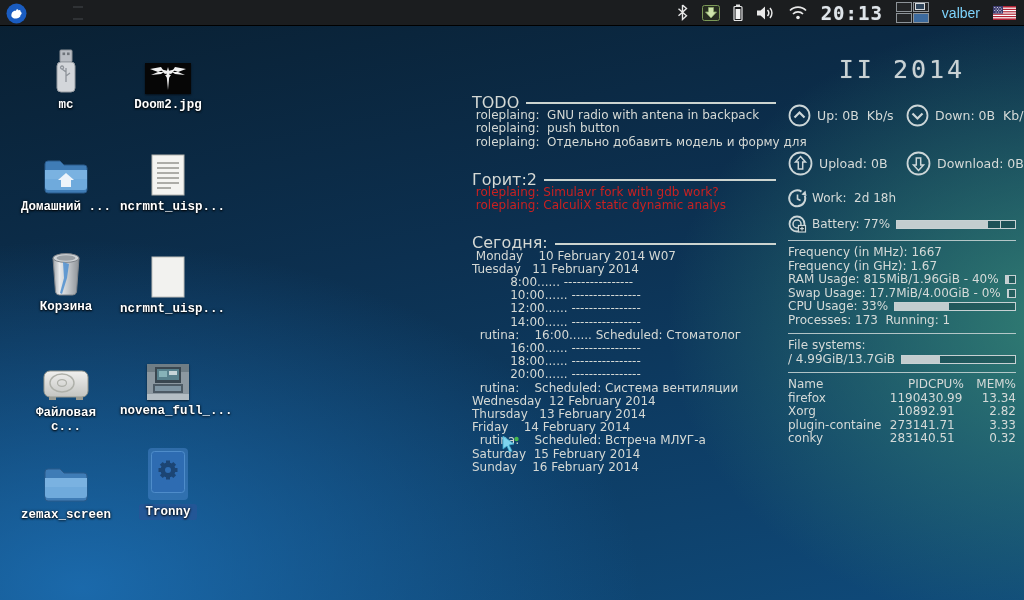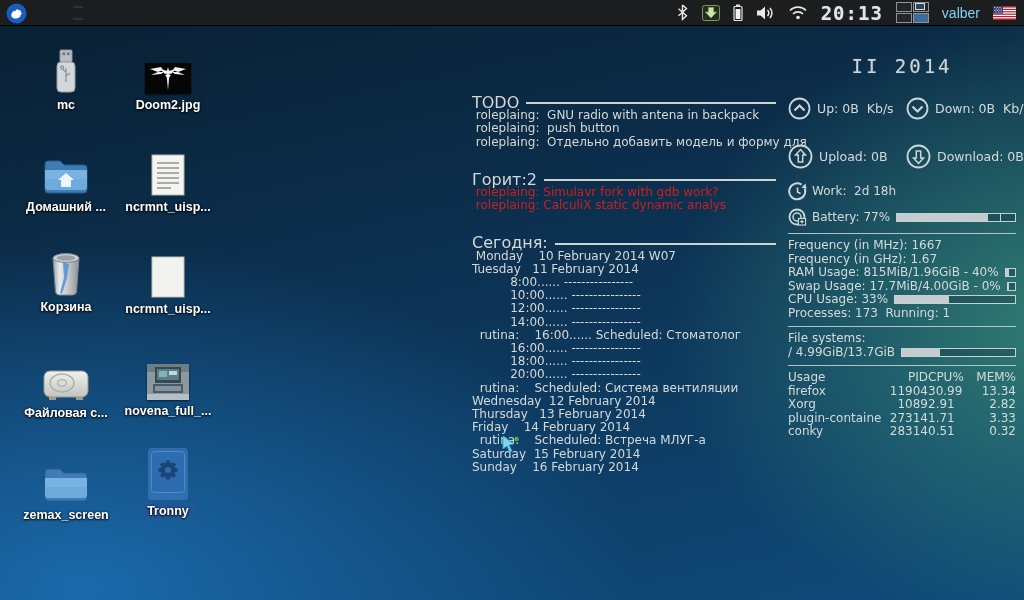--- a/index.html
+++ b/index.html
@@ -25,37 +25,37 @@
   .pager{display:grid;grid-template-columns:16px 16px;grid-template-rows:10px 10px;gap:1px;}
   .pager .cell{background:#232527;border:1px solid #8d9398;box-sizing:border-box;position:relative;}
   .pager .cell.active{background:#3c6a9d;}
   .pager .miniwin{position:absolute;left:1px;top:0px;width:10px;height:7px;
     background:#31465c;border:1px solid #d7dbde;box-sizing:border-box;}
   .user{color:#7dd3fc;font-size:14px;font-family:"Liberation Sans", sans-serif;}
   
   .dicon{position:absolute;width:96px;text-align:center;cursor:default;}
   .dicon .ic{height:46px;display:flex;align-items:flex-end;justify-content:center;}
   .dicon .lbl{margin-top:4px;font-size:12.5px;font-weight:bold;color:#ffffff;
-    font-family:Liberation Sans, sans-serif;line-height:14px;
+    font-family:Liberation Mono, monospace;line-height:14px;
     text-shadow:0 1px 2px rgba(0,0,0,.95),0 0 3px rgba(0,0,0,.7);}
   .dicon.selected .ic .tile-wrap{background:rgba(80,140,210,.45);border-radius:4px;padding:3px;}
   .dicon.selected .lbl{display:inline-block;background:rgba(38,86,150,.85);
     border-radius:3px;padding:1px 6px;margin-top:2px;}
   .thumb{box-shadow:0 1px 2px rgba(0,0,0,.6);}
   
   .todo{position:absolute;left:472px;top:96px;width:304px;color:#d5d9d5;
     font-size:12px;line-height:13.2px;white-space:pre;}
   .t-head{display:flex;align-items:center;font-size:16px;}
   .t-head .rule{flex:1;border-top:2px solid #ccd4d0;margin-left:7px;margin-top:1px;}
   .t-line{white-space:pre;}
   .t-line.red{color:#c92121;}
   .t-gap{height:24px;}
   
   .mon{position:absolute;left:788px;top:55px;width:228px;color:#d5dad8;font-size:12px;}
-  .mon-title{font-family:"DejaVu Sans Mono", monospace;font-size:19px;color:#c9d2d4;
+  .mon-title{font-family:"DejaVu Sans Mono", monospace;font-size:25px;color:#c9d2d4;
     letter-spacing:3px;text-align:center;margin-bottom:20px;
     text-shadow:0 0 1px rgba(255,255,255,.4);}
   .net-grid{display:grid;grid-template-columns:118px 1fr;row-gap:24px;margin-bottom:13px;}
   .ncell{display:flex;align-items:center;gap:6px;white-space:pre;font-size:12.5px;}
   .mline{display:flex;align-items:center;white-space:pre;line-height:13.5px;}
   .mline .txt{white-space:pre;}
   .bar{flex:1;height:9px;border:1px solid #c7d1d3;margin-left:6px;position:relative;
     background:rgba(10,30,40,.25);box-sizing:border-box;}
   .bar .fill{display:block;height:100%;background:#c3cdcf;}
   .bar .notch{position:absolute;top:-1px;bottom:-1px;left:87%;width:1px;background:#c7d1d3;}
@@ -390,21 +390,21 @@
 
   <hr>
 
   <div style="line-height:13.5px;">File systems:</div>
   <div class="mline"><span class="txt">/ 4.99GiB/13.7GiB</span><span class="bar"><span class="fill" style="width: 34%;"></span></span></div>
 
   <hr>
 
   <div class="ptable">
       <div class="prow">
-        <span class="pc pc0">Usage</span>
+        <span class="pc pc0">Name</span>
         <span class="pc pc1">PID</span>
         <span class="pc pc2">CPU%</span>
         <span class="pc pc3">MEM%</span>
       </div>
       <div class="prow">
         <span class="pc pc0">firefox</span>
         <span class="pc pc1">11904</span>
         <span class="pc pc2">30.99</span>
         <span class="pc pc3">13.34</span>
       </div>

